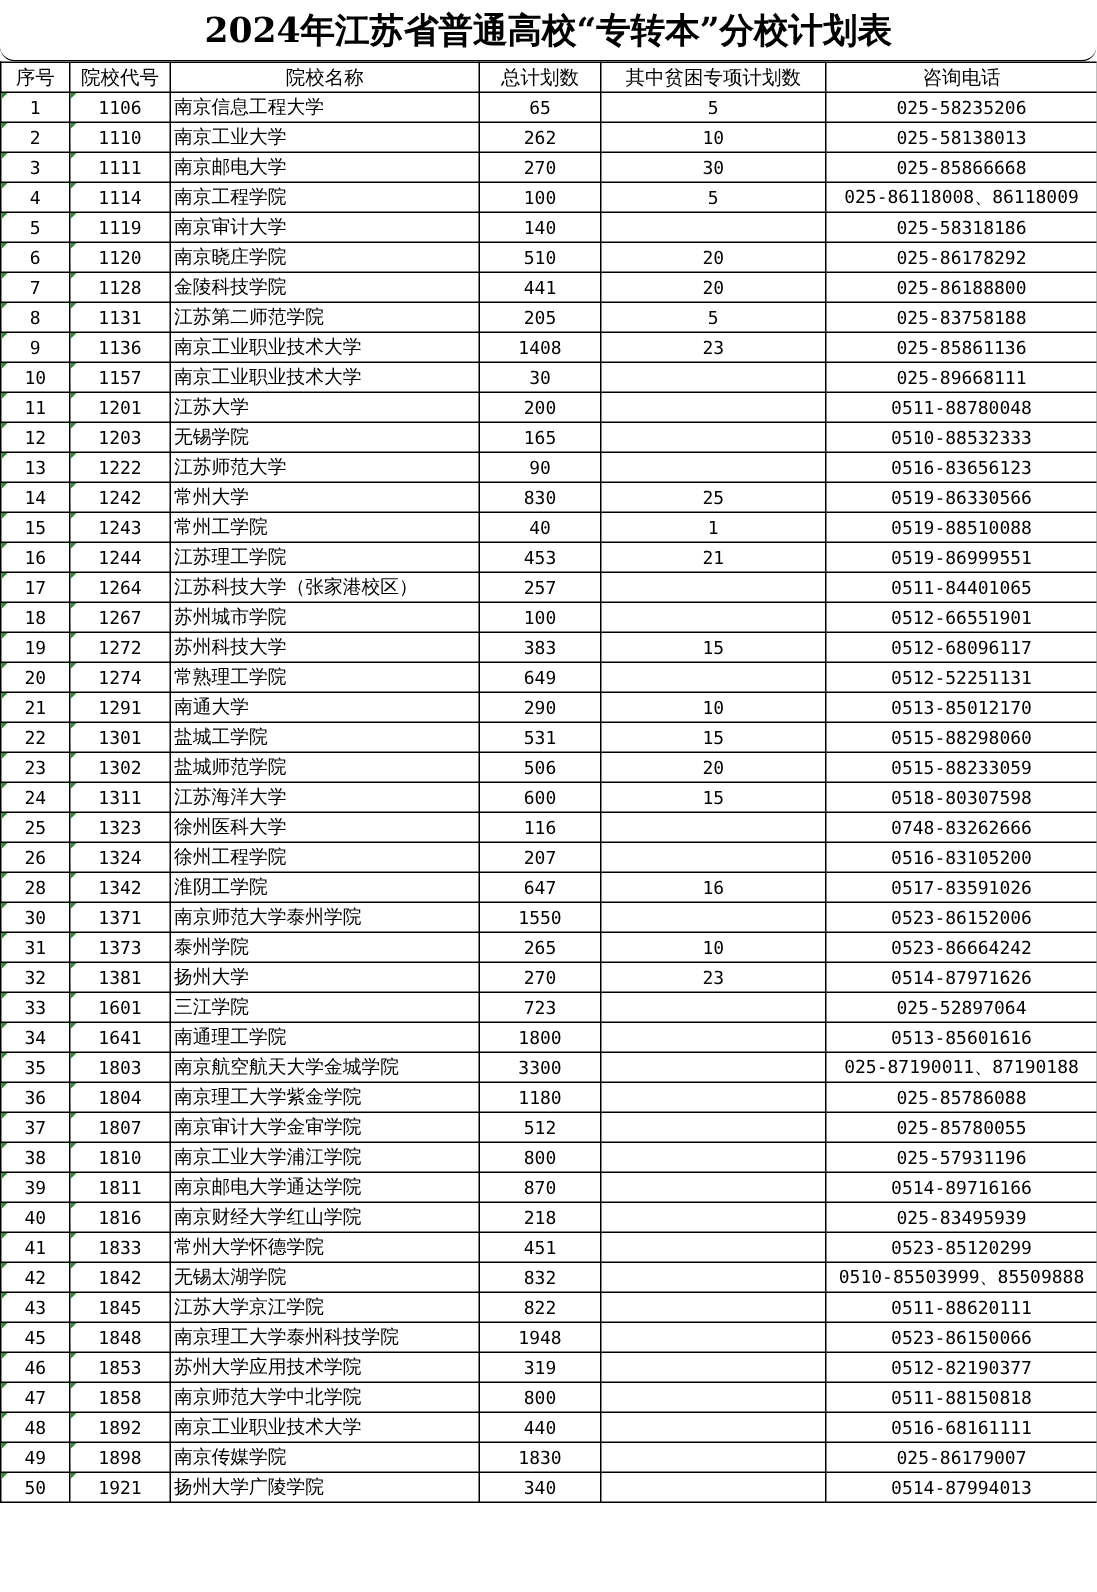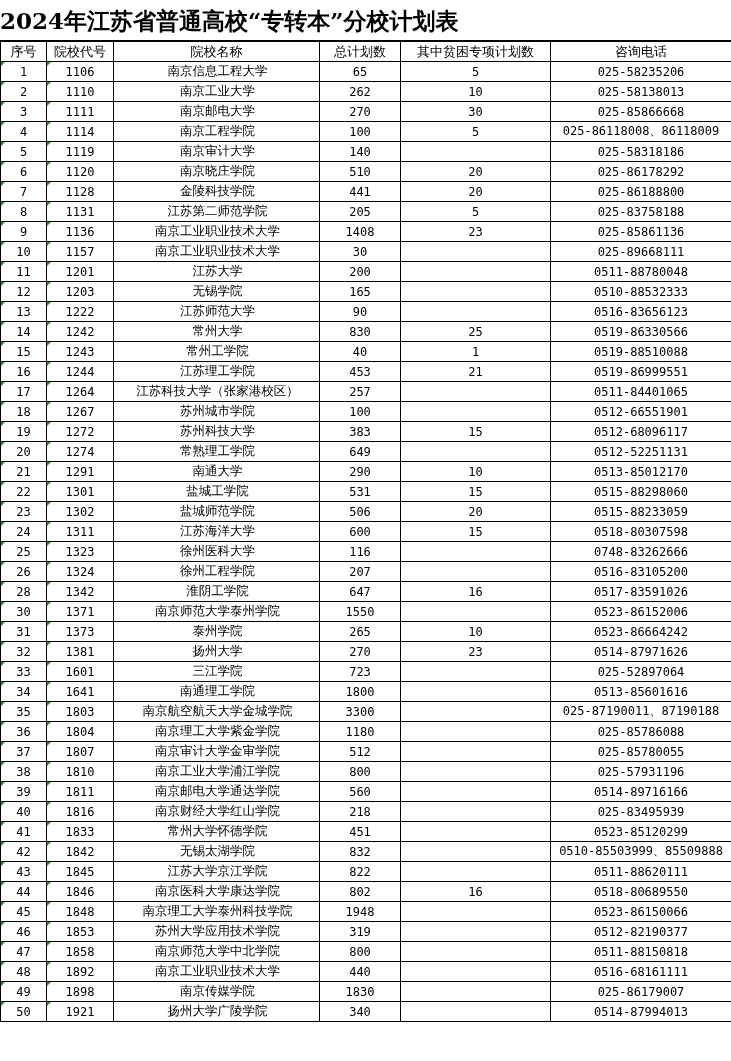--- a/index.html
+++ b/index.html
@@ -1,30 +1,30 @@
 <!DOCTYPE html>
 <html><head>
 <meta charset="utf-8">
 <style>
   html, body { margin:0; padding:0; background:#ffffff; }
   body { width:731px; height:1061px; overflow:hidden; font-family:"DejaVu Sans", sans-serif; color:#000; }
   .title {
-    height:40px; line-height:42px; text-align:left;
+    height:40px; line-height:42px; text-align:center;
     font-family:"DejaVu Serif", serif; font-weight:bold; font-size:23px;
-    letter-spacing:0px; border-bottom:1px solid #000;
+    letter-spacing:0px; border-bottom:1px solid #000;border-radius:10px;
   }
   table { border-collapse:collapse; table-layout:fixed; width:731px; }
   td, th {
     border:1px solid #000; padding:0; height:19px; font-size:12.5px; font-weight:normal;
     white-space:nowrap; overflow:hidden; position:relative;
     font-family:"DejaVu Sans", sans-serif;
   }
   th { height:19px; font-size:13px;margin-left:12px; }
   td.c { text-align:center; }
-  td.l { text-align:center; padding-left:2px; }
+  td.l { text-align:left; padding-left:2px; }
   td.num { font-family:"DejaVu Sans Mono", monospace; font-size:12px; }
   .tri::before {
     content:""; position:absolute; left:0; top:0; width:0; height:0;
     border-top:4px solid #2e8b2e; border-right:4px solid transparent;
   }
   tr td:first-child, tr th:first-child { border-left:1px solid #000; }
 </style>
 </head>
 <body>
 
@@ -335,21 +335,21 @@
         <td class="c num tri">1810</td>
         <td class="l">南京工业大学浦江学院</td>
         <td class="c num">800</td>
         <td class="c num"></td>
         <td class="c num">025-57931196</td>
       </tr>
       <tr>
         <td class="c num tri">39</td>
         <td class="c num tri">1811</td>
         <td class="l">南京邮电大学通达学院</td>
-        <td class="c num">560</td>
+        <td class="c num">870</td>
         <td class="c num"></td>
         <td class="c num">0514-89716166</td>
       </tr>
       <tr>
         <td class="c num tri">40</td>
         <td class="c num tri">1816</td>
         <td class="l">南京财经大学红山学院</td>
         <td class="c num">218</td>
         <td class="c num"></td>
         <td class="c num">025-83495939</td>
@@ -372,28 +372,20 @@
       </tr>
       <tr>
         <td class="c num tri">43</td>
         <td class="c num tri">1845</td>
         <td class="l">江苏大学京江学院</td>
         <td class="c num">822</td>
         <td class="c num"></td>
         <td class="c num">0511-88620111</td>
       </tr>
       <tr>
-        <td class="c num tri">44</td>
-        <td class="c num tri">1846</td>
-        <td class="l">南京医科大学康达学院</td>
-        <td class="c num">802</td>
-        <td class="c num">16</td>
-        <td class="c num">0518-80689550</td>
-      </tr>
-      <tr>
         <td class="c num tri">45</td>
         <td class="c num tri">1848</td>
         <td class="l">南京理工大学泰州科技学院</td>
         <td class="c num">1948</td>
         <td class="c num"></td>
         <td class="c num">0523-86150066</td>
       </tr>
       <tr>
         <td class="c num tri">46</td>
         <td class="c num tri">1853</td>

